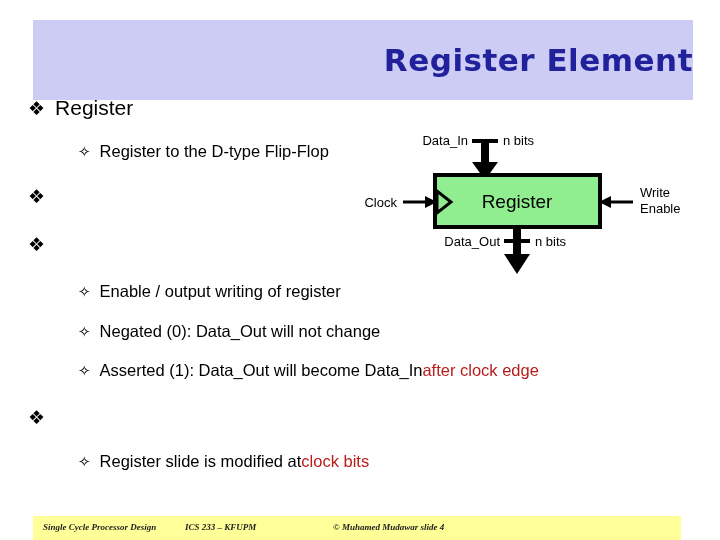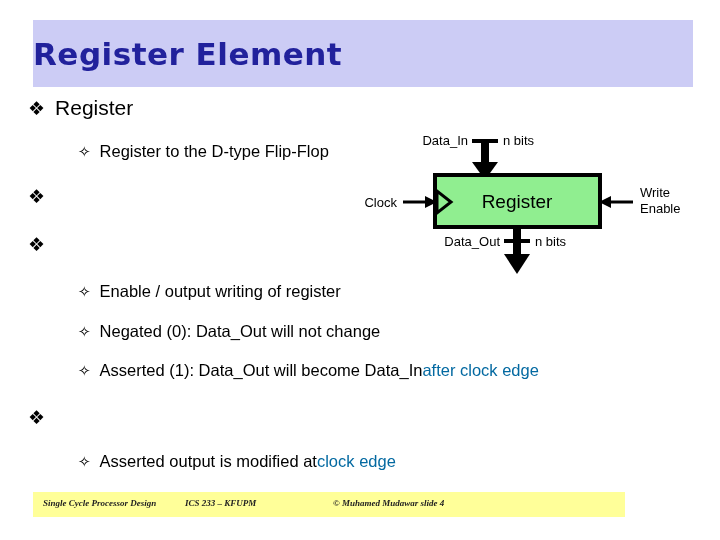--- a/index.html
+++ b/index.html
@@ -15,25 +15,25 @@
     font-family: "Liberation Sans", sans-serif;
     color: #000000;
   }
 
   
   .title-banner {
     position: absolute;
     left: 33px;
     top: 20px;
     width: 660px;
-    height: 67px;
+    height: 80px;
     background: #ccccf5;
     display: flex;
     align-items: center;
-    justify-content: flex-start;
+    justify-content: flex-end;
   }
   .title-text {
     font-family: "DejaVu Sans", sans-serif;
     font-size: 31px;
     font-weight: bold;
     color: #21219c;
     letter-spacing: 0.5px;
     white-space: nowrap;
   }
 
@@ -58,38 +58,38 @@
     white-space: nowrap;
     font-size: 16.5px;
     color: #000;
   }
   .bullet-l2 .marker {
     font-size: 15px;
     margin-right: 9px;
     line-height: 1;
   }
   .red {
-    color: #0369a1;
+    color: #b91c1c;
   }
 
   
   #diagram {
     position: absolute;
     left: 355px;
     top: 118px;
     width: 345px;
     height: 160px;
   }
 
   
   .footer-band {
     position: absolute;
     left: 33px;
-    top: 492px;
-    width: 592px;
+    top: 516px;
+    width: 648px;
     height: 25px;
     background: #ffff99;
   }
   .footer-text {
     position: absolute;
     top: 6px;
     font-family: "Liberation Serif", serif;
     font-style: italic;
     font-weight: bold;
     font-size: 9px;
@@ -140,22 +140,22 @@
   <span>Asserted (1): Data_Out will become Data_In </span>
     <span class="red">after clock edge</span>
 </div>
 
 <div class="bullet-l1" style="left:28px; top:408px;">
   <span class="marker">❖</span>
 </div>
 
 <div class="bullet-l2" style="left:78px; top:452px;">
   <span class="marker">✧</span>
-  <span>Asserted output is modified at </span>
-    <span class="red">clock edge</span>
+  <span>Register slide is modified at </span>
+    <span class="red">clock bits</span>
 </div>
 
 <svg id="diagram" viewBox="0 0 345 160" width="345" height="160">
 
   <g>
     <line x1="130" y1="22" x2="130" y2="48" stroke="#000" stroke-width="8"></line>
     <polygon points="117,44 143,44 130,62" fill="#000"></polygon>
 
     <line x1="117" y1="23" x2="143" y2="23" stroke="#000" stroke-width="4"></line>
   </g>

